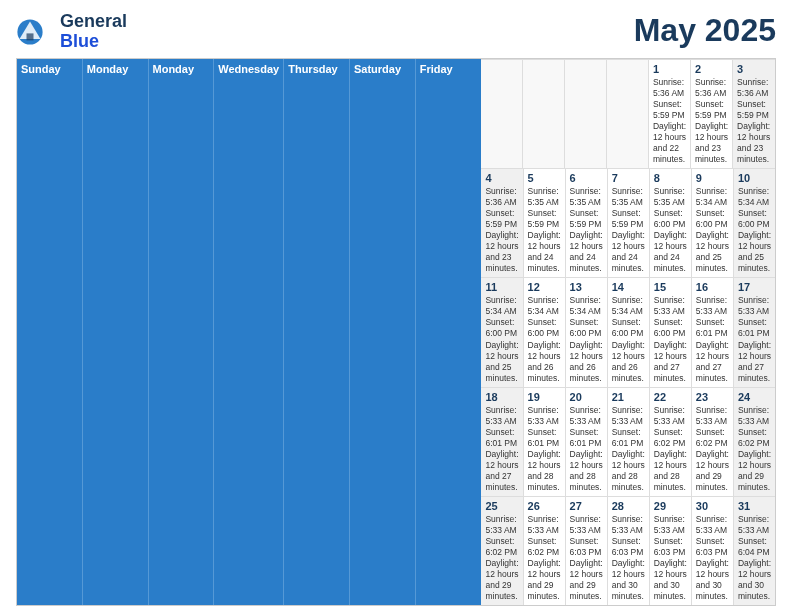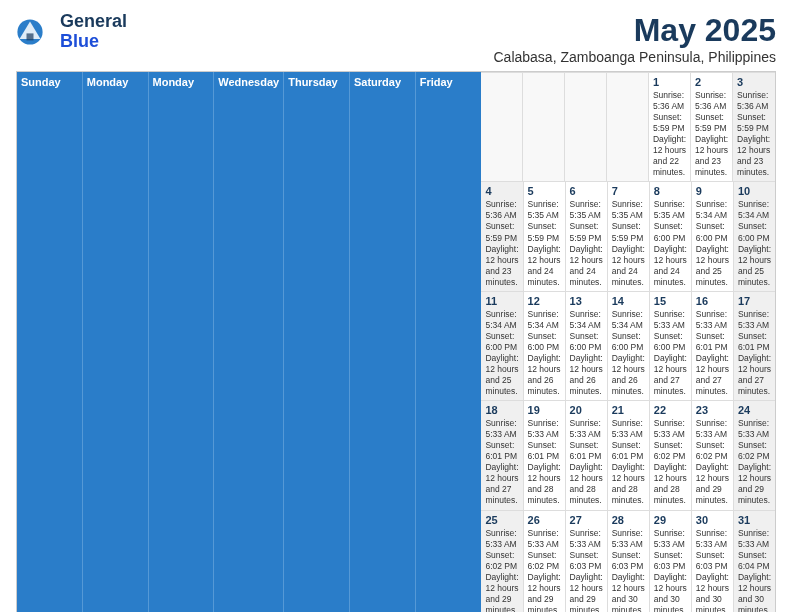--- a/index.html
+++ b/index.html
@@ -114,21 +114,20 @@
         <polygon points="20,5 35,30 5,30" fill="#fff" opacity="0.85"></polygon>
         <rect x="15" y="22" width="10" height="10" fill="#1a3a5c" opacity="0.7"></rect>
       </svg>
       <div class="logo-text">
         <div>General</div>
         <div style="color:#1d4ed8">Blue</div>
       </div>
     </div>
     <div class="title-block">
       <div class="main-title">May 2025</div>
-      <div class="subtitle">Calabasa, Zamboanga Peninsula, Philippines</div>
     </div>
   </div>
 
   <div class="calendar">
     <div class="cal-header">
     <div class="cal-header-cell">Sunday</div>
         <div class="cal-header-cell">Monday</div>
         <div class="cal-header-cell">Monday</div>
         <div class="cal-header-cell">Wednesday</div>
         <div class="cal-header-cell">Thursday</div>

